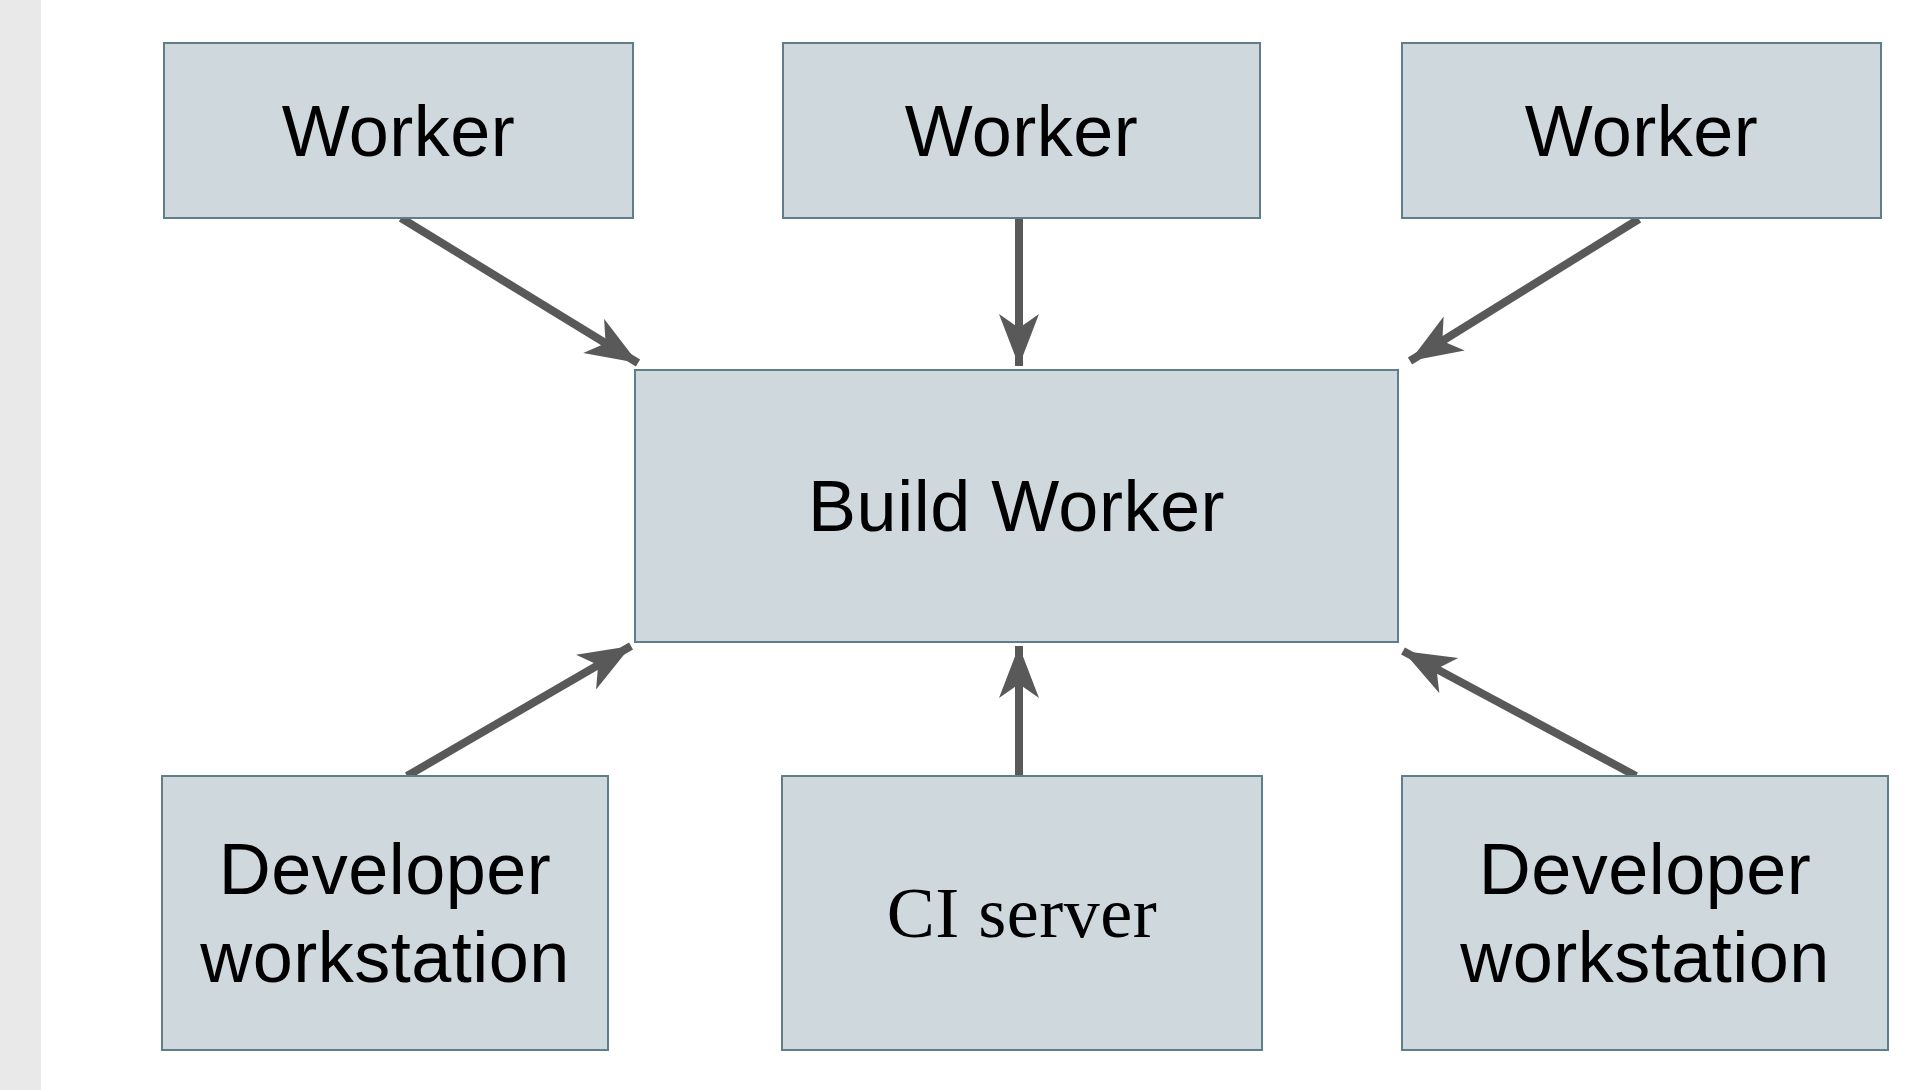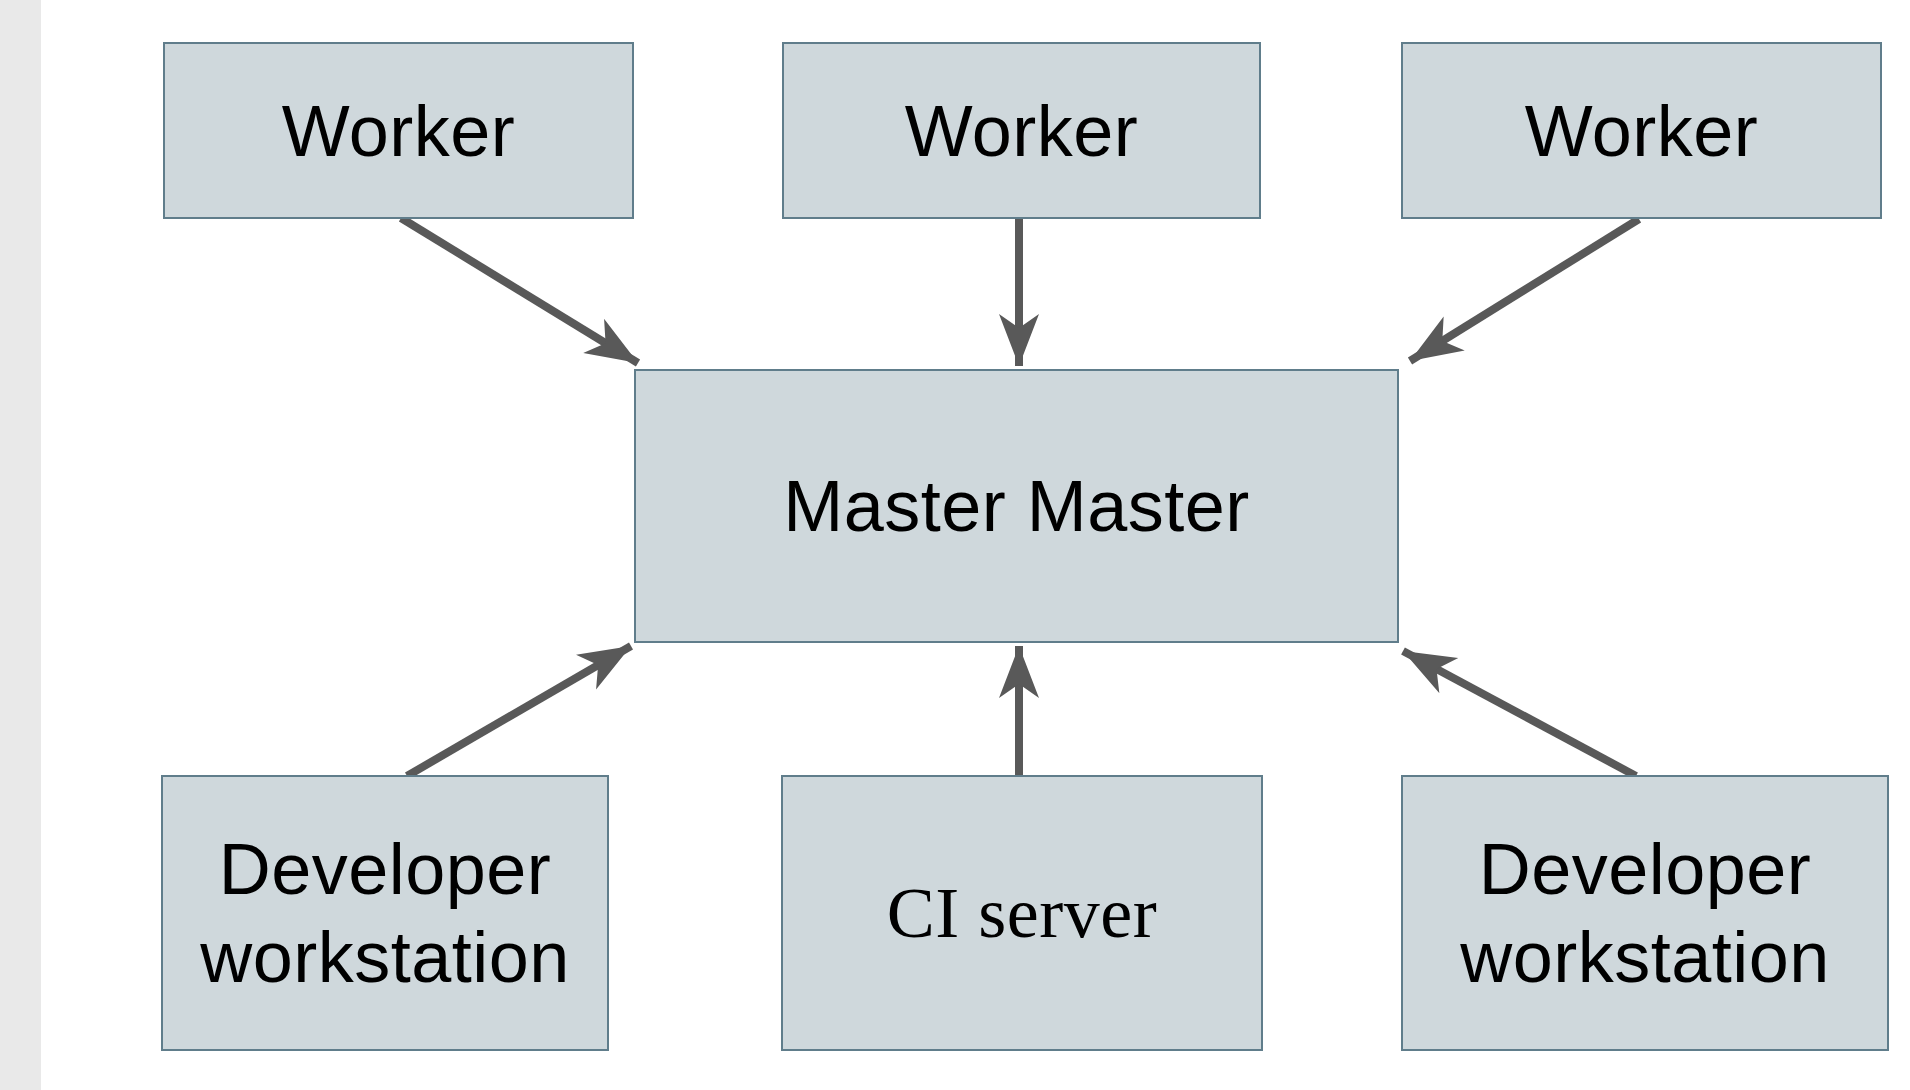--- a/index.html
+++ b/index.html
@@ -89,21 +89,21 @@
 
   <div class="node worker-2">
     <span>Worker</span>
   </div>
 
   <div class="node worker-3">
     <span>Worker</span>
   </div>
 
   <div class="node build-master">
-    <span>Master Master</span>
+    <span>Build Worker</span>
   </div>
 
   <div class="node dev-left">
     <span>Developer workstation</span>
   </div>
 
   <div class="node ci-server">
     <span>CI server</span>
   </div>
 

